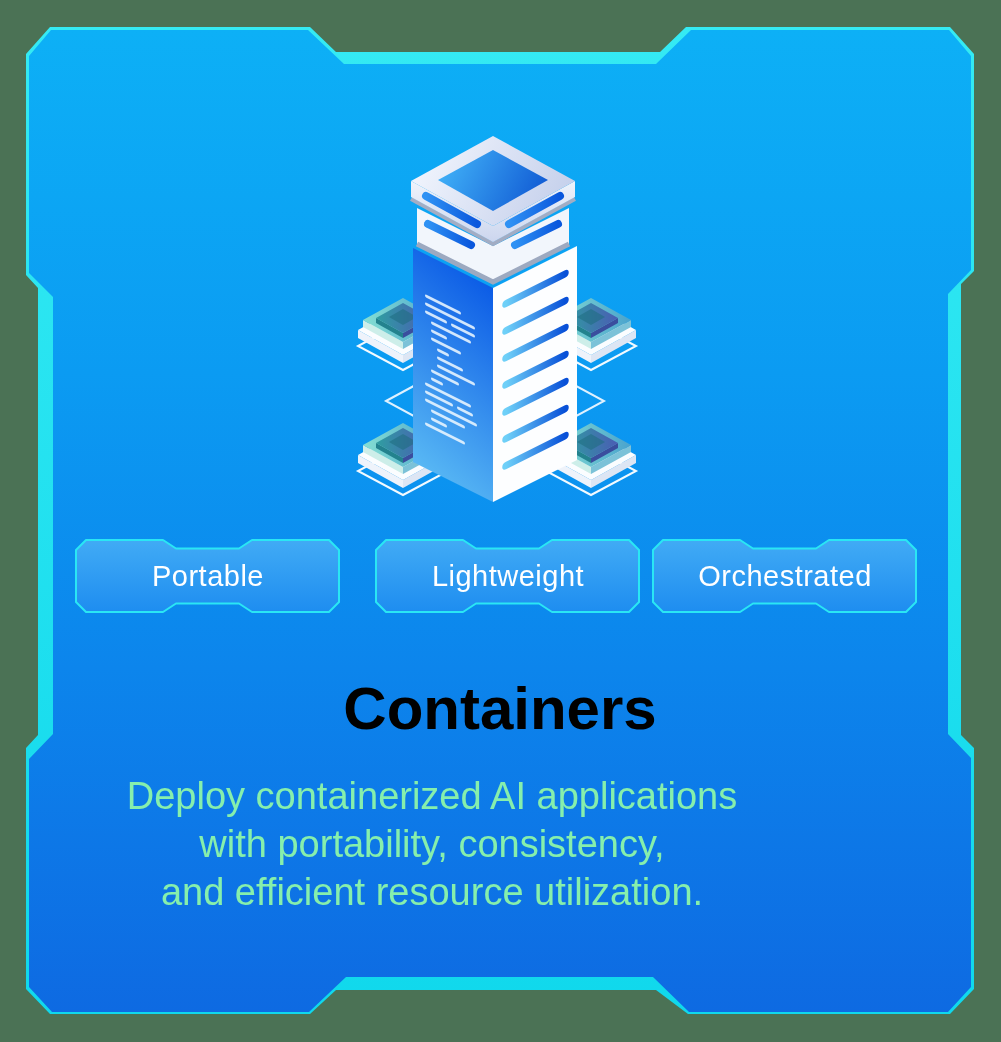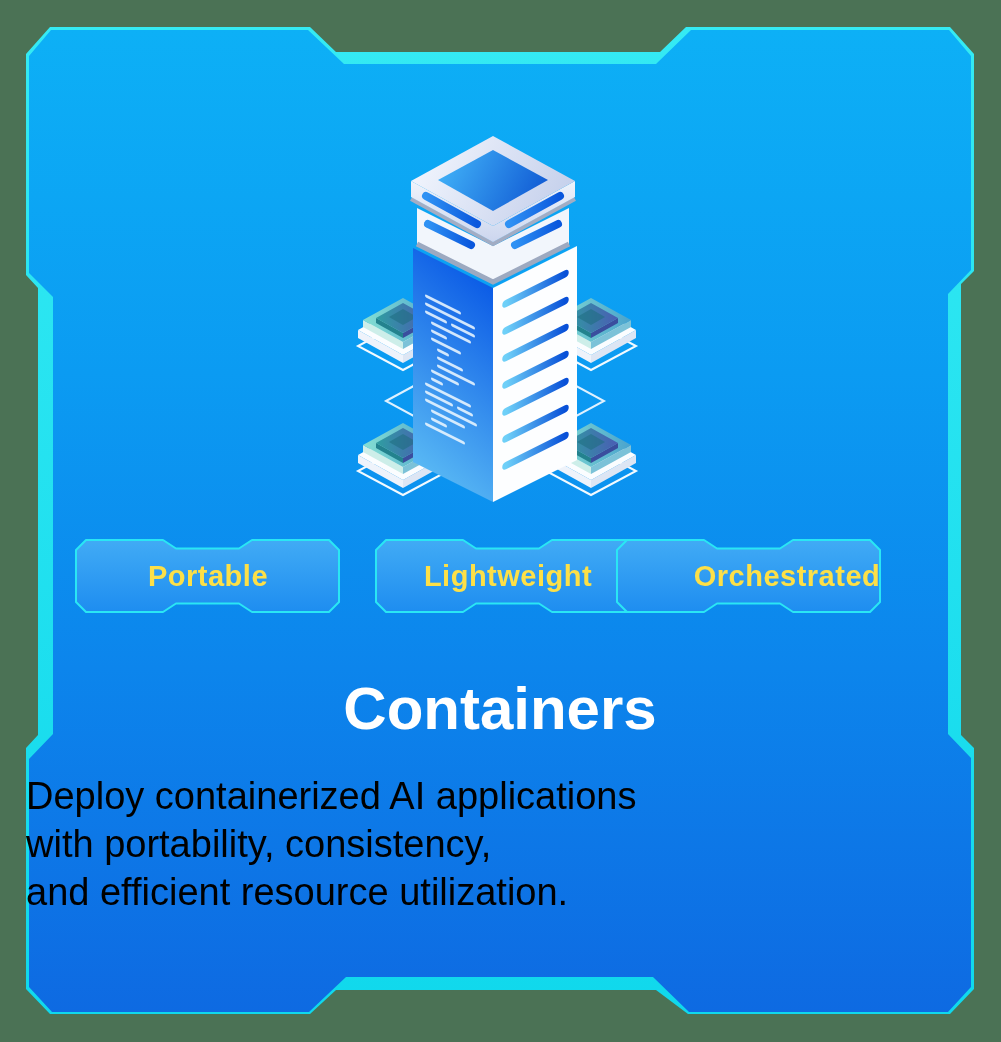--- a/index.html
+++ b/index.html
@@ -10,34 +10,34 @@
   }
   .stage{position:relative;width:1001px;height:1042px;}
   .frame-svg{position:absolute;left:0;top:0;}
   .badge{
     position:absolute;top:539px;width:266px;height:74px;
     display:flex;align-items:center;justify-content:center;
     cursor:pointer;
   }
   .badge svg{position:absolute;left:0;top:0;}
   .badge .label{
-    position:relative;z-index:2;color:#fde047;
-    font-size:29px;font-weight:bold;letter-spacing:.5px;text-align:center;
+    position:relative;z-index:2;color:#ffffff;
+    font-size:29px;font-weight:normal;letter-spacing:.5px;text-align:center;
   }
   .badge.b0{left:75px;}
   .badge.b1{left:363px;margin-left:12px;}
-  .badge.b2{left:616px;padding-left:38px;}
+  .badge.b2{left:652px;}
   .title{
     position:absolute;left:26px;top:674px;width:948px;
-    text-align:center;color:#ffffff;
+    text-align:center;color:#000000;
     font-size:60px;font-weight:bold;letter-spacing:0px;
   }
   .desc{
     position:absolute;left:26px;top:772px;width:812px;
-    text-align:left;color:#000000;
+    text-align:center;color:#86efac;
     font-size:38px;line-height:48px;font-weight:normal;
     white-space:pre-line;
   }
 </style>
 </head>
 <body>
 
 <div class="stage">
 
   <svg class="frame-svg" width="1001" height="1042" viewBox="0 0 1001 1042">

